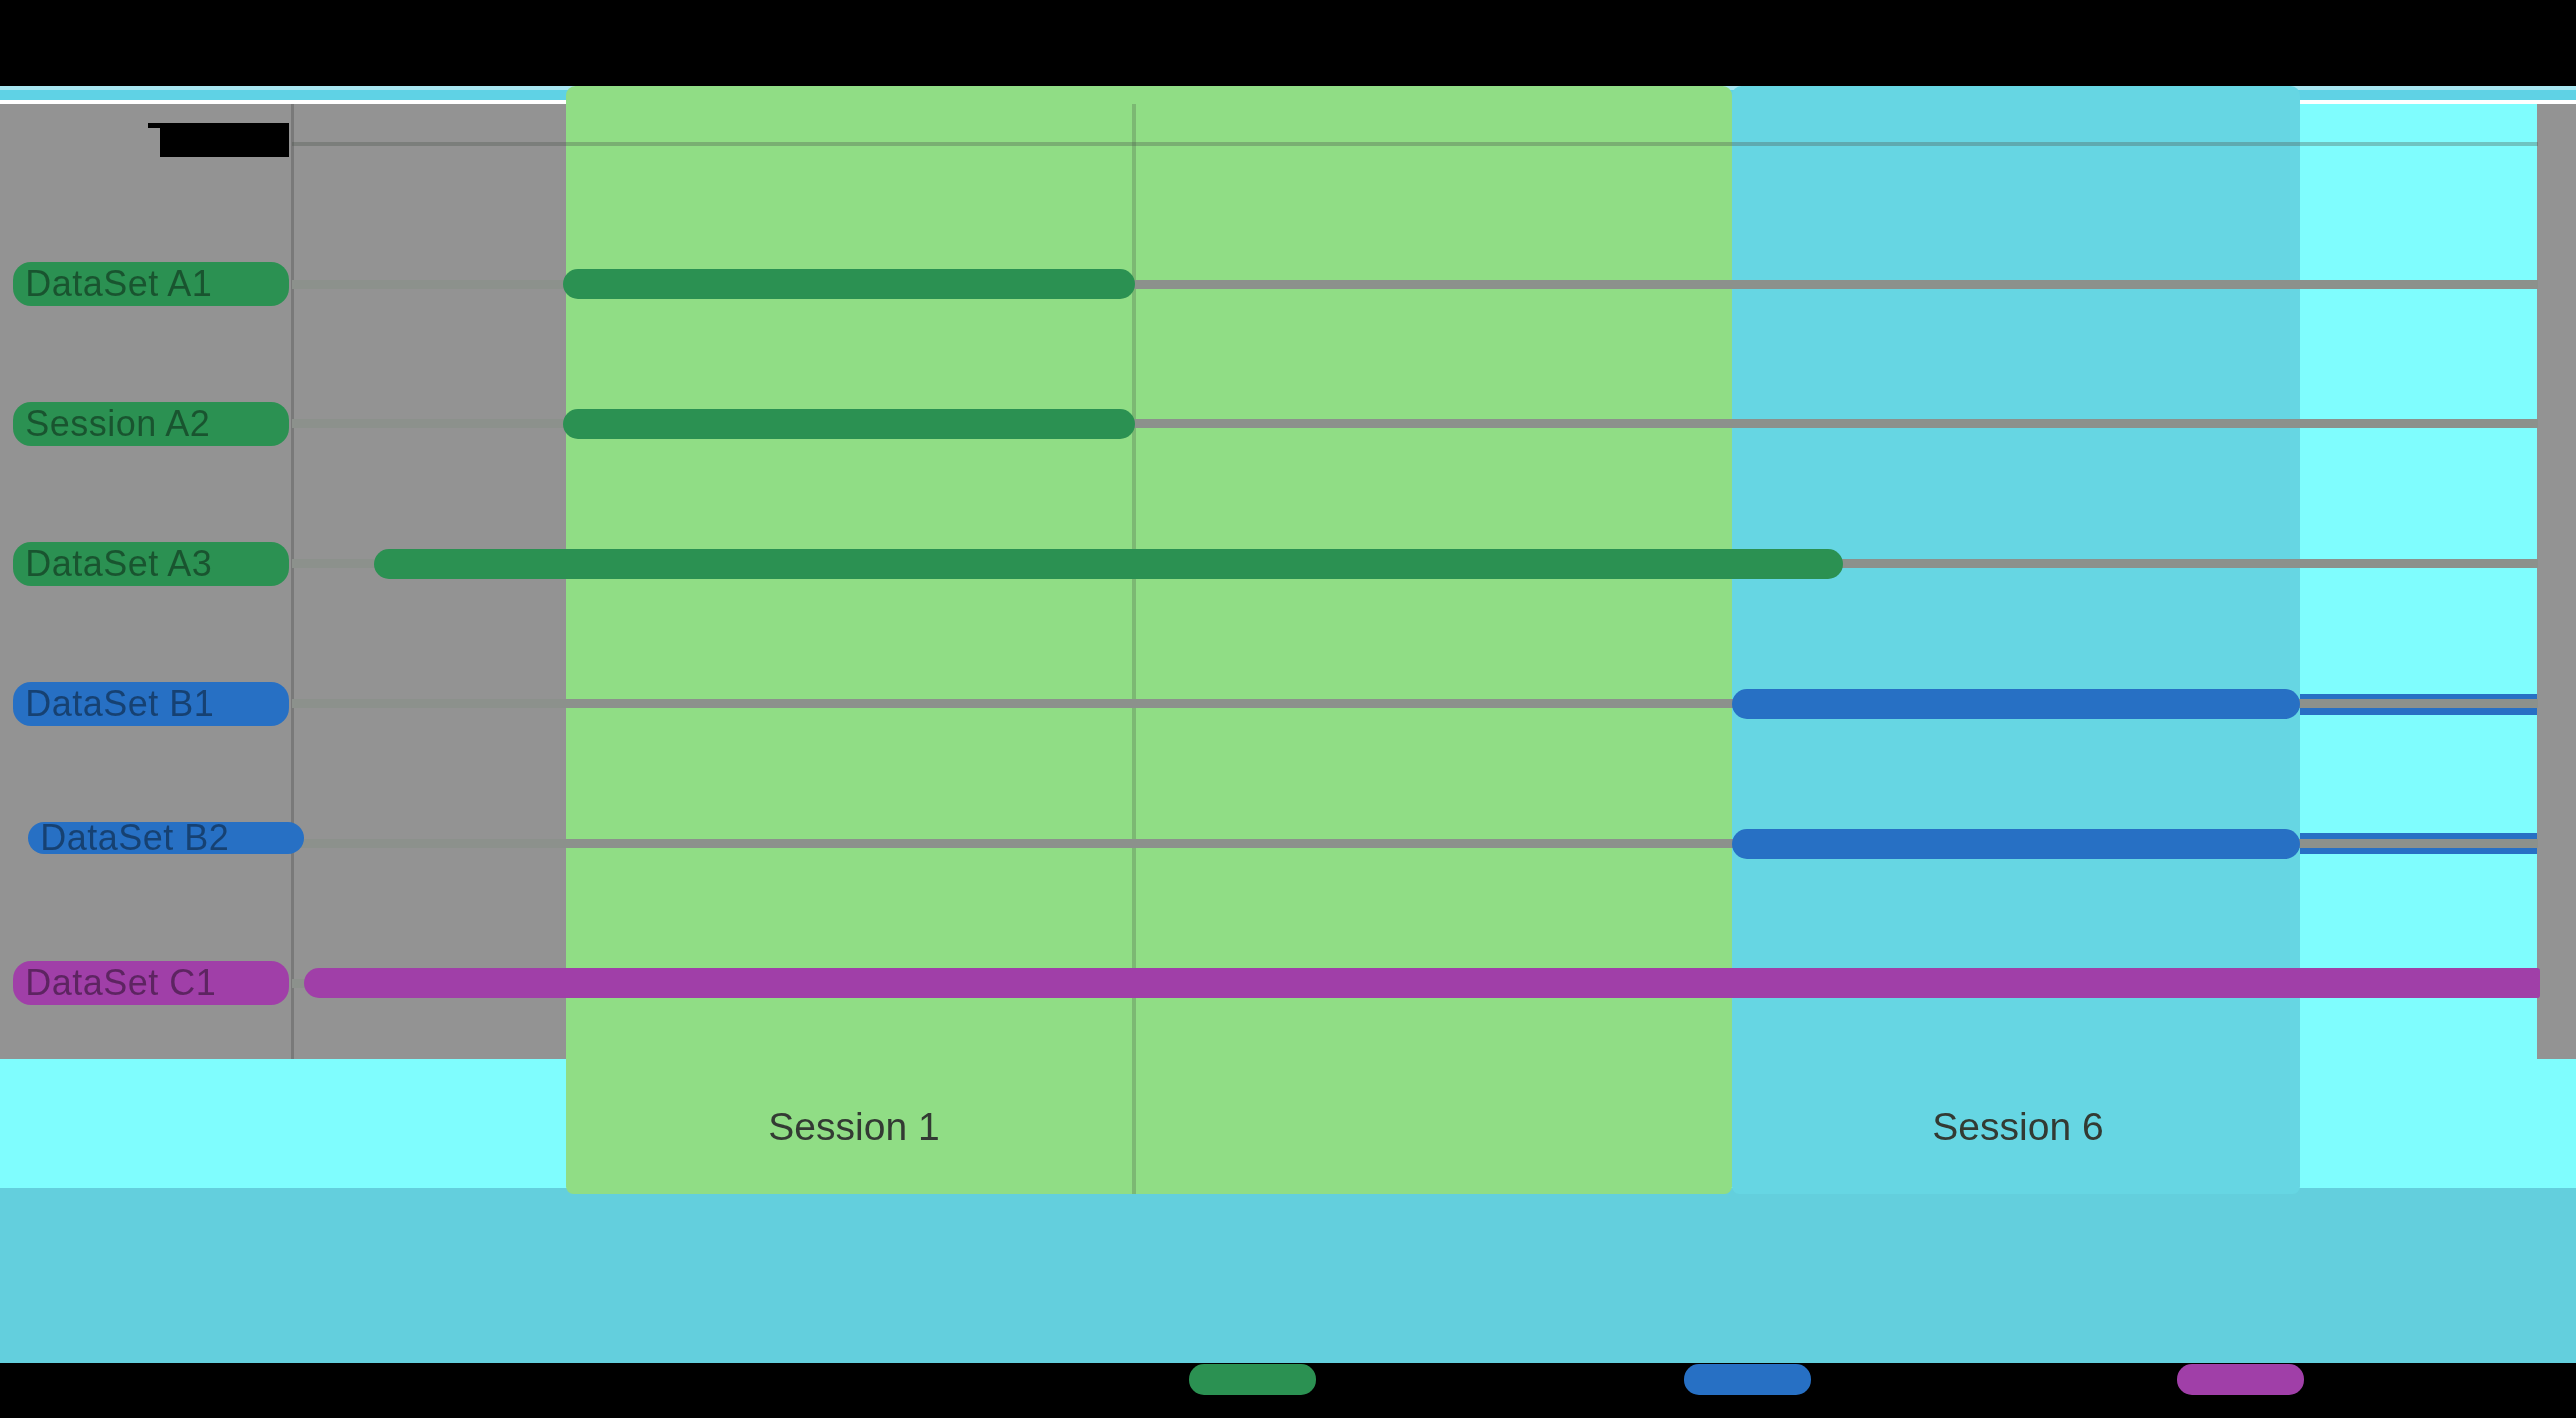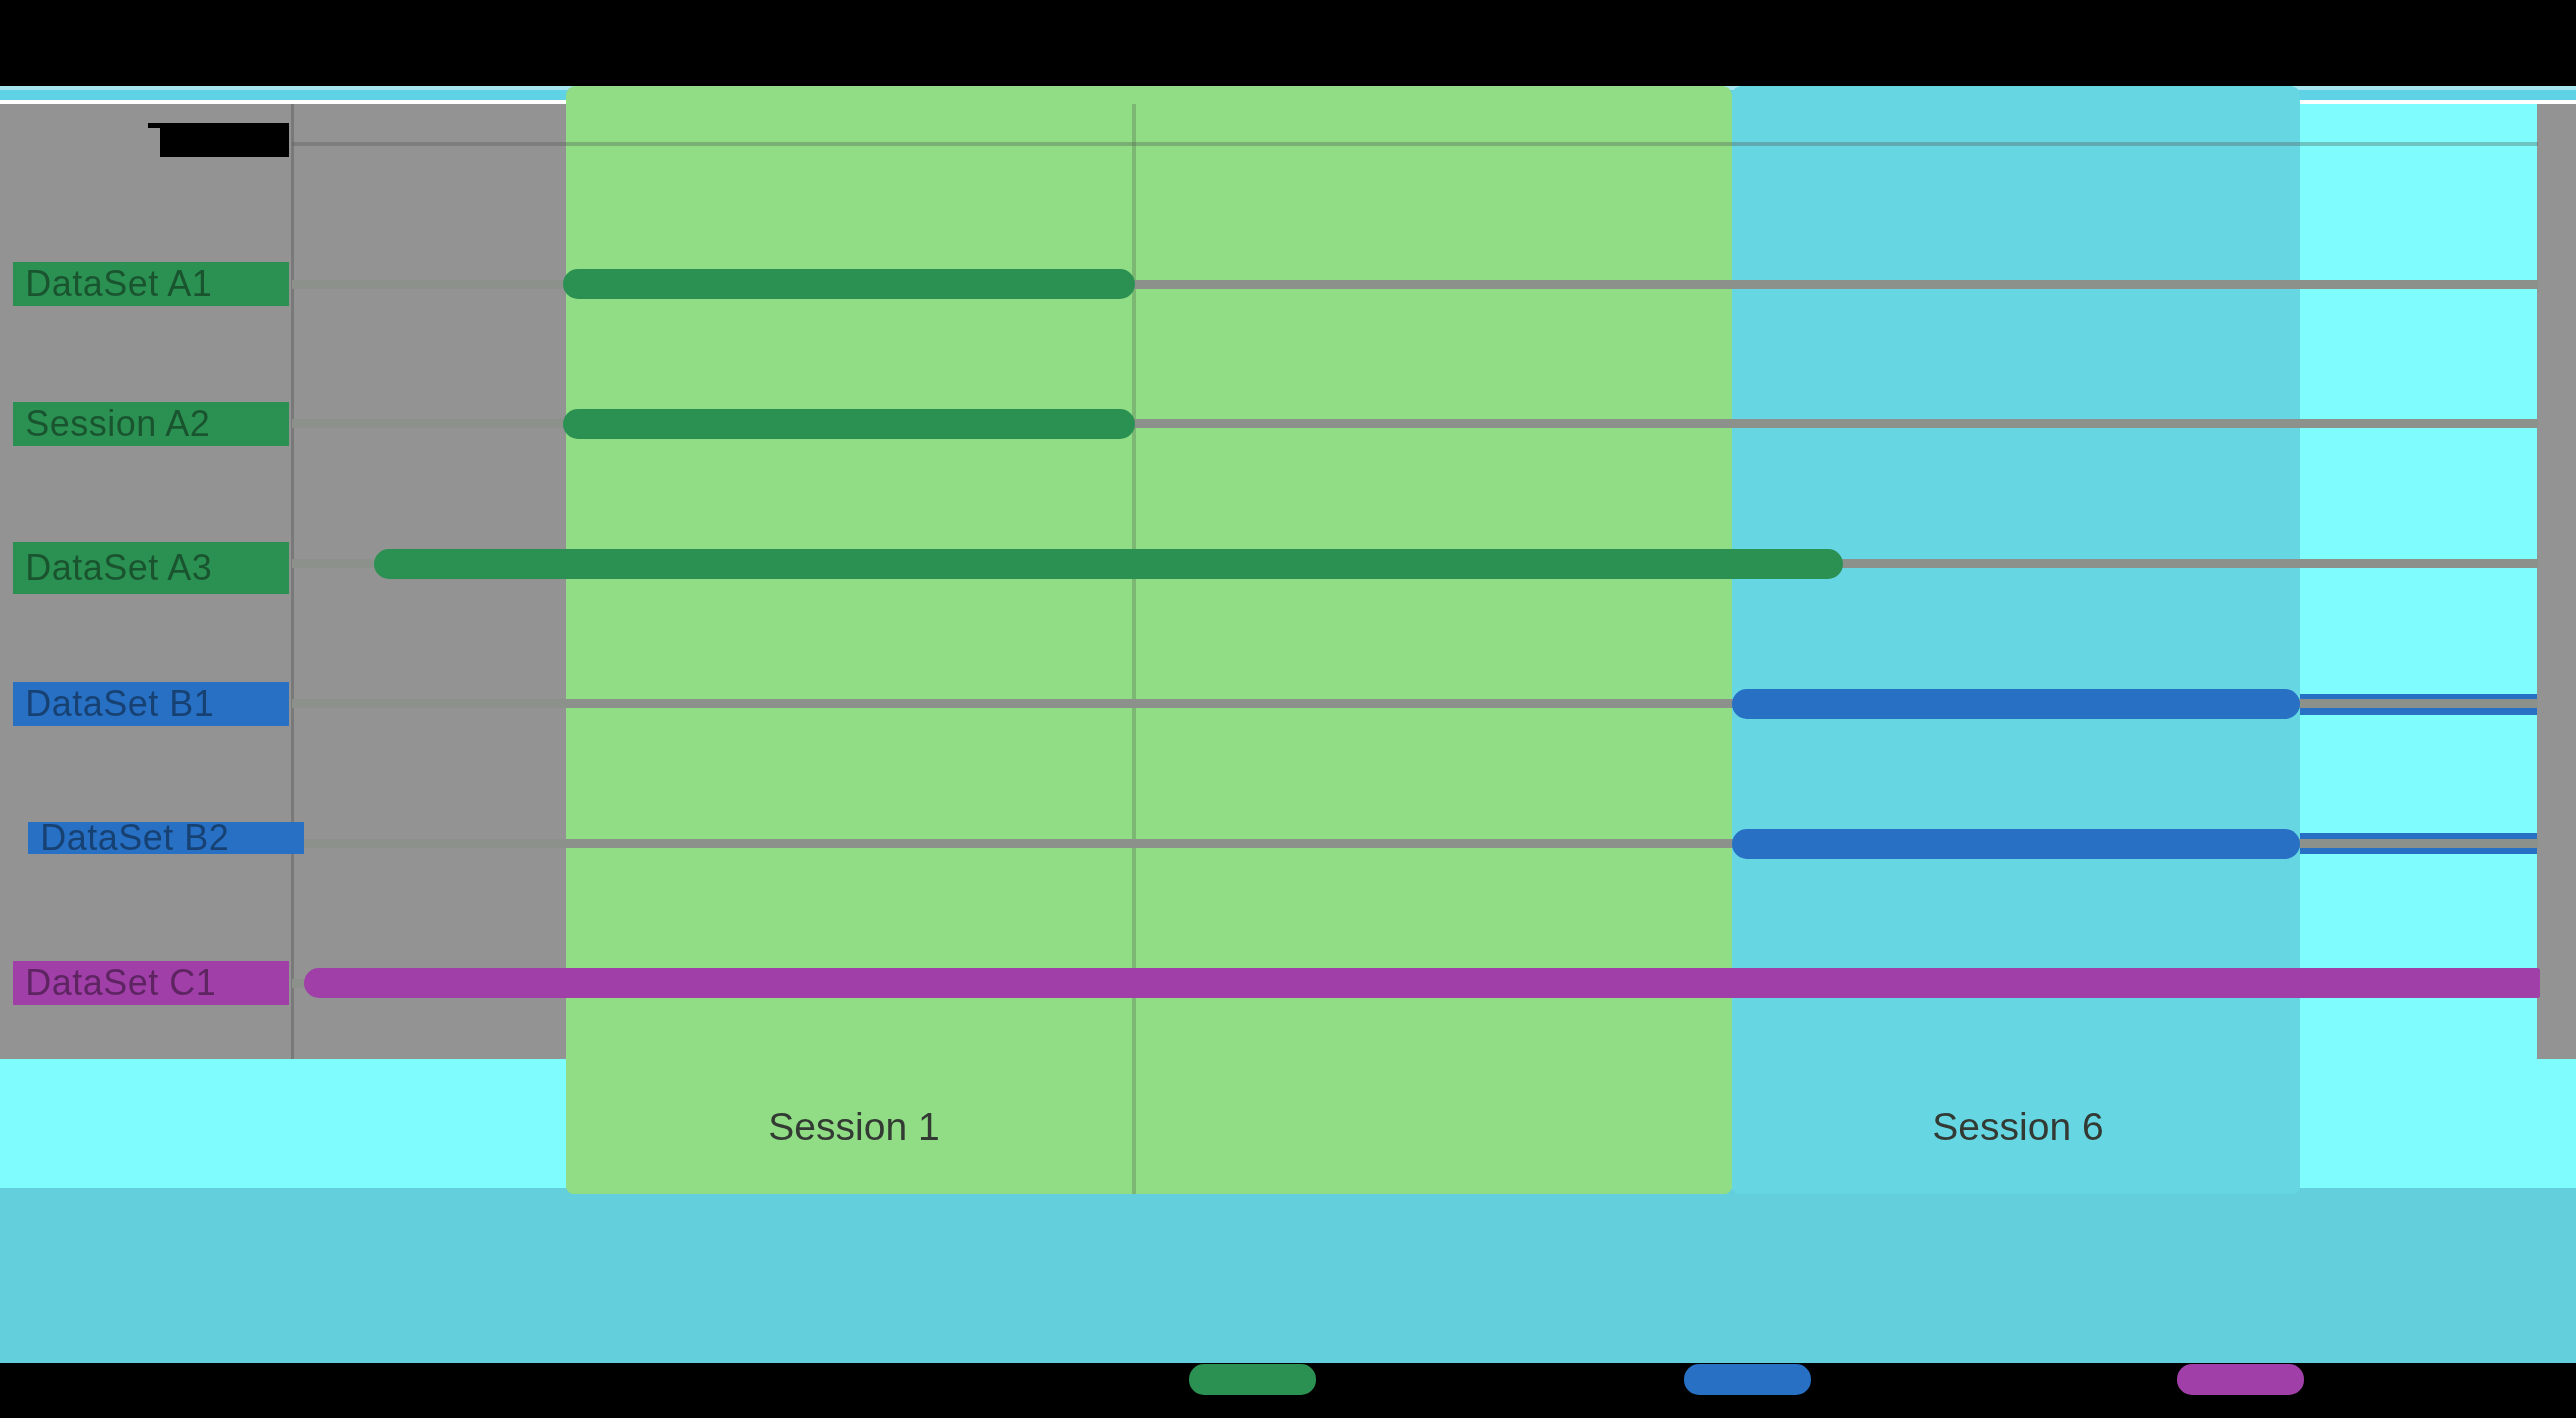--- a/index.html
+++ b/index.html
@@ -14,21 +14,21 @@
   #strip-bright{left:0;width:2576px;z-index:0;}
   #strip-mid{left:0;width:2576px;z-index:0;}
   .band{z-index:2;border-radius:9.4px 9.4px 7.5px 7.5px;}
   #cyan-col{z-index:3;}
   #vline{z-index:4;background:rgba(55,55,55,0.22);}
   #divider{z-index:4;background:rgba(55,55,55,0.28);}
   .tail{z-index:5;}
   .gridline{z-index:6;}
   .titleline{z-index:6;}
   .bar{z-index:7;border-radius:15px;}
-  .badge{z-index:8;display:flex;align-items:center;}
+  .badge{z-index:8;display:flex;align-items:center;border-radius:18px;}
   .badge span{color:rgba(0,0,0,0.42);font-size:36px;padding-left:12.2px;white-space:nowrap;
               letter-spacing:0.5px;}
   .session-label{z-index:9;transform:translateX(-50%);font-size:39px;color:#333a33;
                  white-space:nowrap;}
   .redaction{z-index:10;background:#000;}
   .legend-swatch{z-index:10;border-radius:15px;}
 </style>
 </head>
 <body>
 
@@ -63,21 +63,21 @@
       <div class="abs bar" style="left: 374px; width: 1469px; top: 549px; height: 30px; background: rgb(43, 145, 82);"></div>
       <div class="abs bar" style="left: 1732px; width: 568px; top: 689px; height: 30px; background: rgb(39, 112, 196);"></div>
       <div class="abs bar" style="left: 1732px; width: 568px; top: 829px; height: 30px; background: rgb(39, 112, 196);"></div>
       <div class="abs bar" style="left: 304px; width: 2236px; top: 968px; height: 30px; background: rgb(160, 63, 168); border-radius: 15px 2.8px 2.8px 15px;"></div>
       <div class="abs badge" style="left: 13px; width: 276px; top: 262px; height: 44px; background: rgb(43, 145, 82);">
         <span>DataSet A1</span>
       </div>
       <div class="abs badge" style="left: 13px; width: 276px; top: 402px; height: 44px; background: rgb(43, 145, 82);">
         <span>Session A2</span>
       </div>
-      <div class="abs badge" style="left: 13px; width: 276px; top: 542px; height: 52px; background: rgb(43, 145, 82);">
+      <div class="abs badge" style="left: 13px; width: 276px; top: 542px; height: 44px; background: rgb(43, 145, 82);">
         <span>DataSet A3</span>
       </div>
       <div class="abs badge" style="left: 13px; width: 276px; top: 682px; height: 44px; background: rgb(39, 112, 196);">
         <span>DataSet B1</span>
       </div>
       <div class="abs badge" style="left: 28px; width: 276px; top: 822px; height: 32px; background: rgb(39, 112, 196);">
         <span>DataSet B2</span>
       </div>
       <div class="abs badge" style="left: 13px; width: 276px; top: 961px; height: 44px; background: rgb(160, 63, 168);">
         <span>DataSet C1</span>

